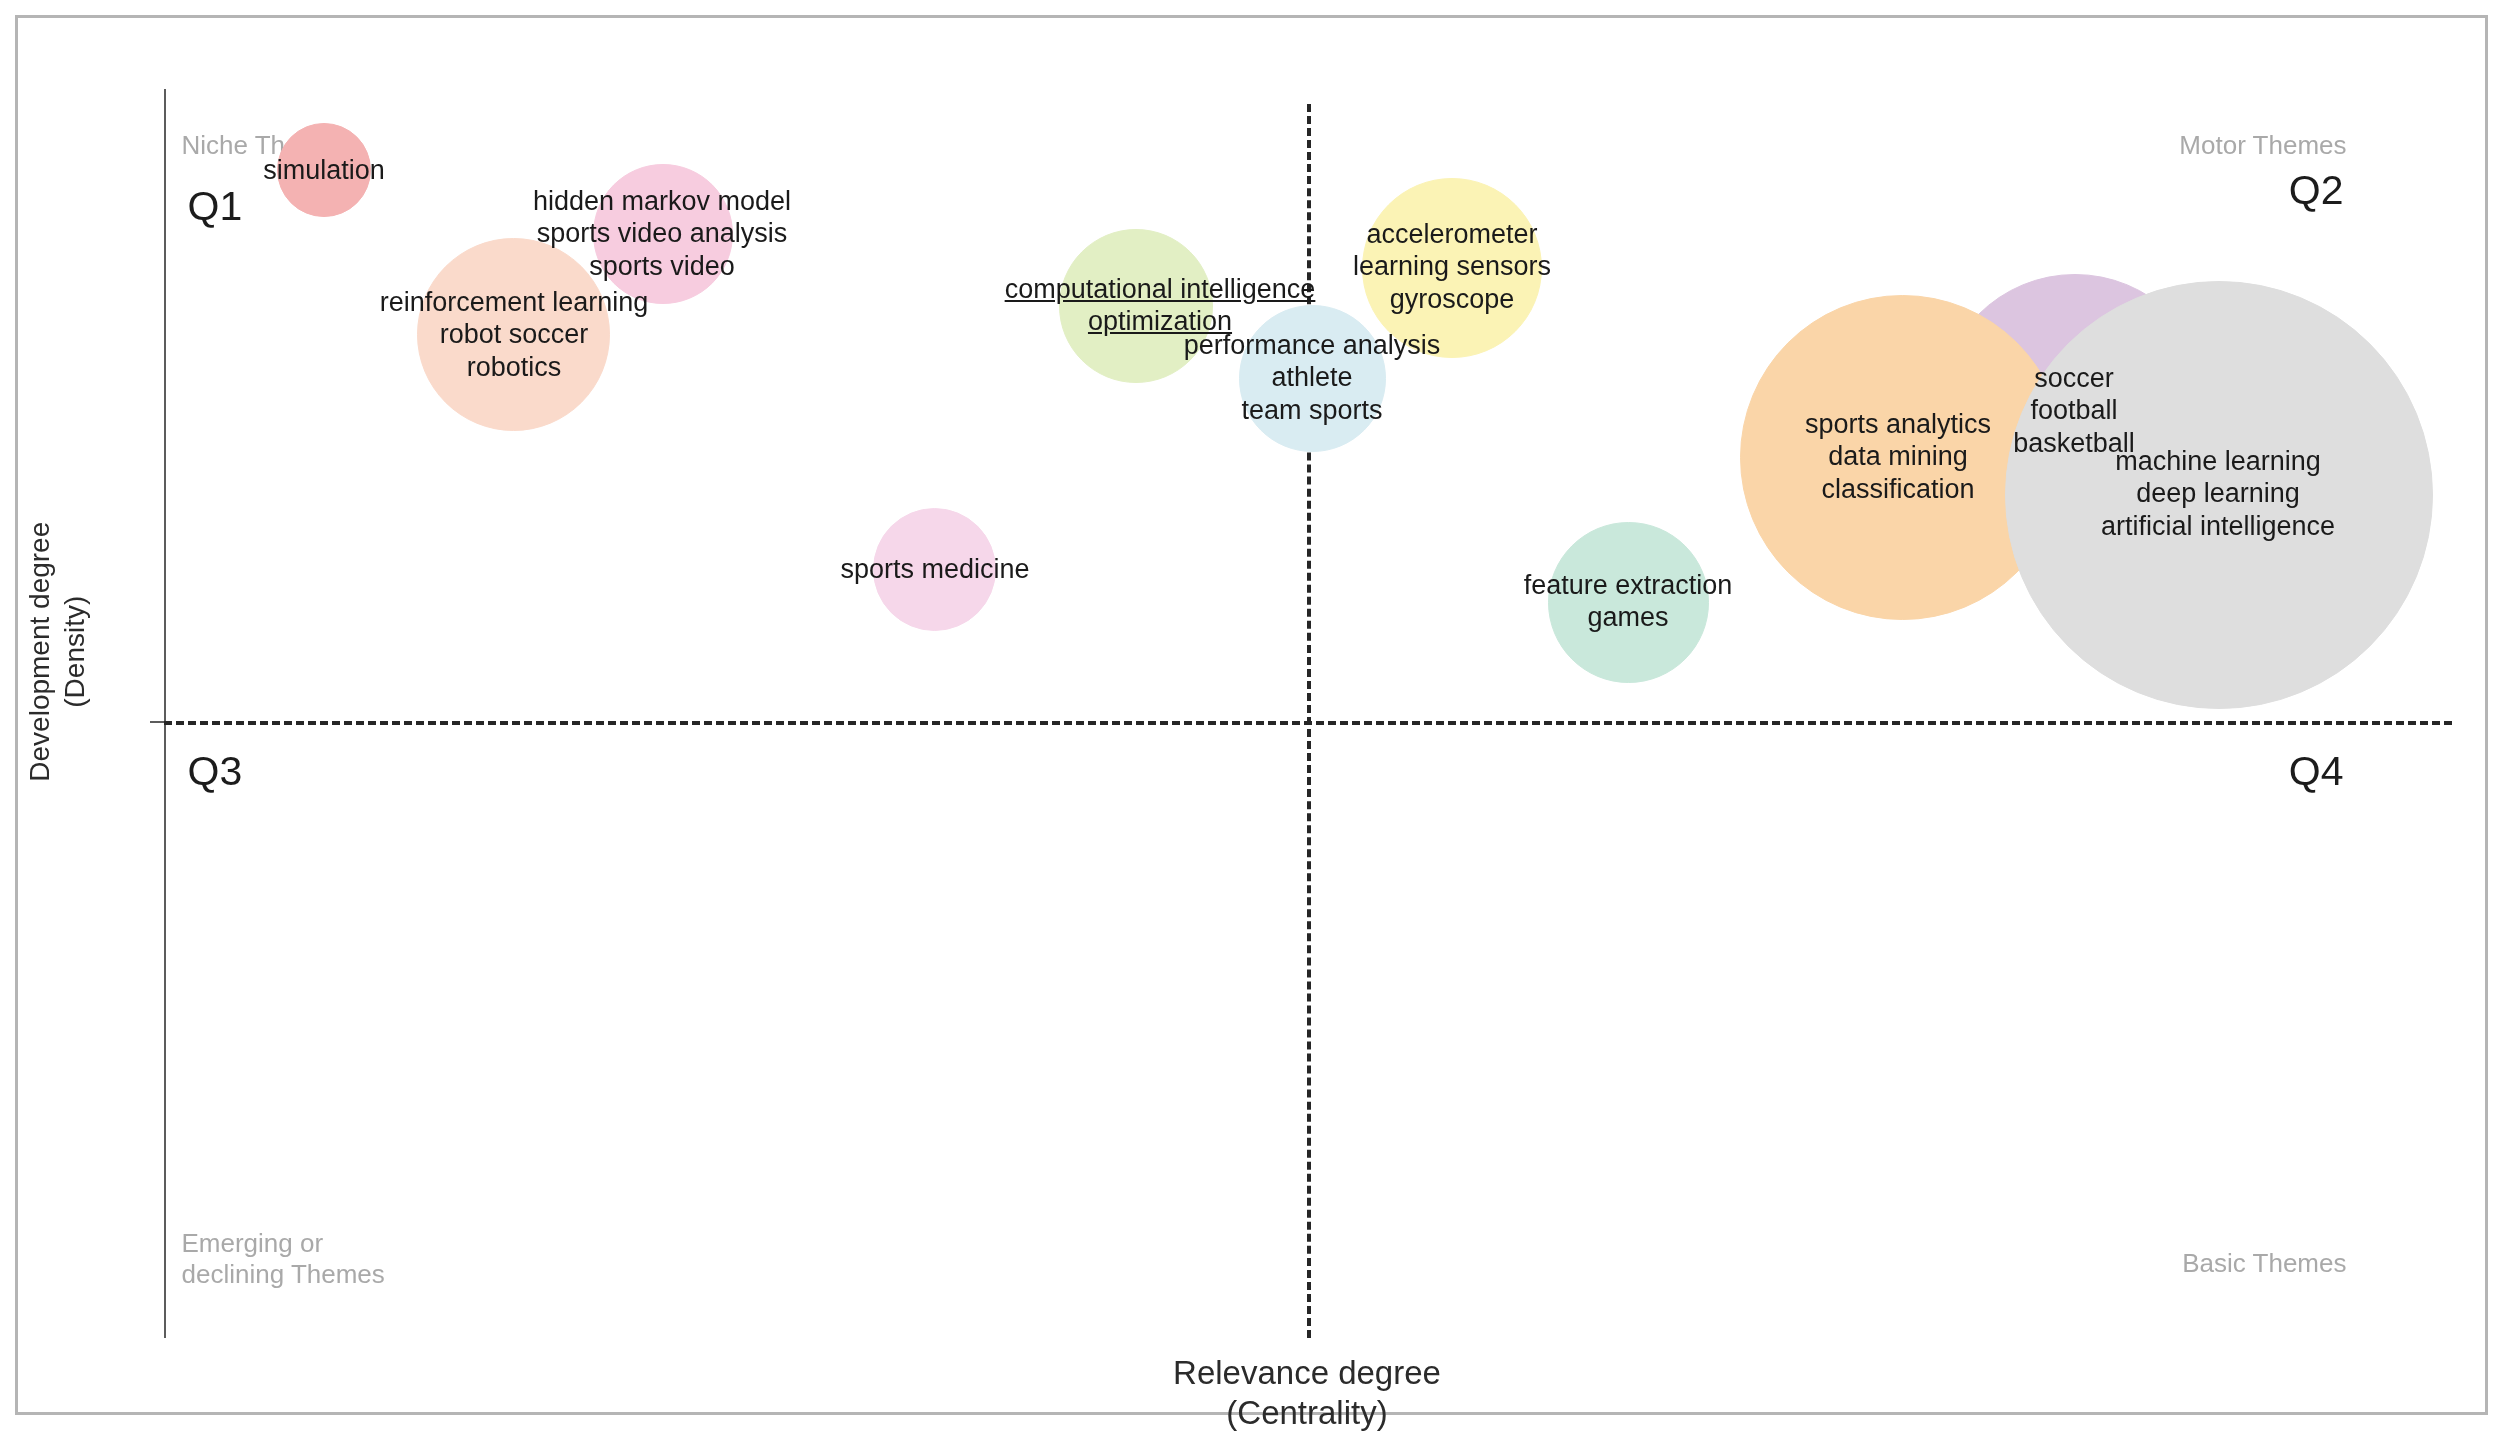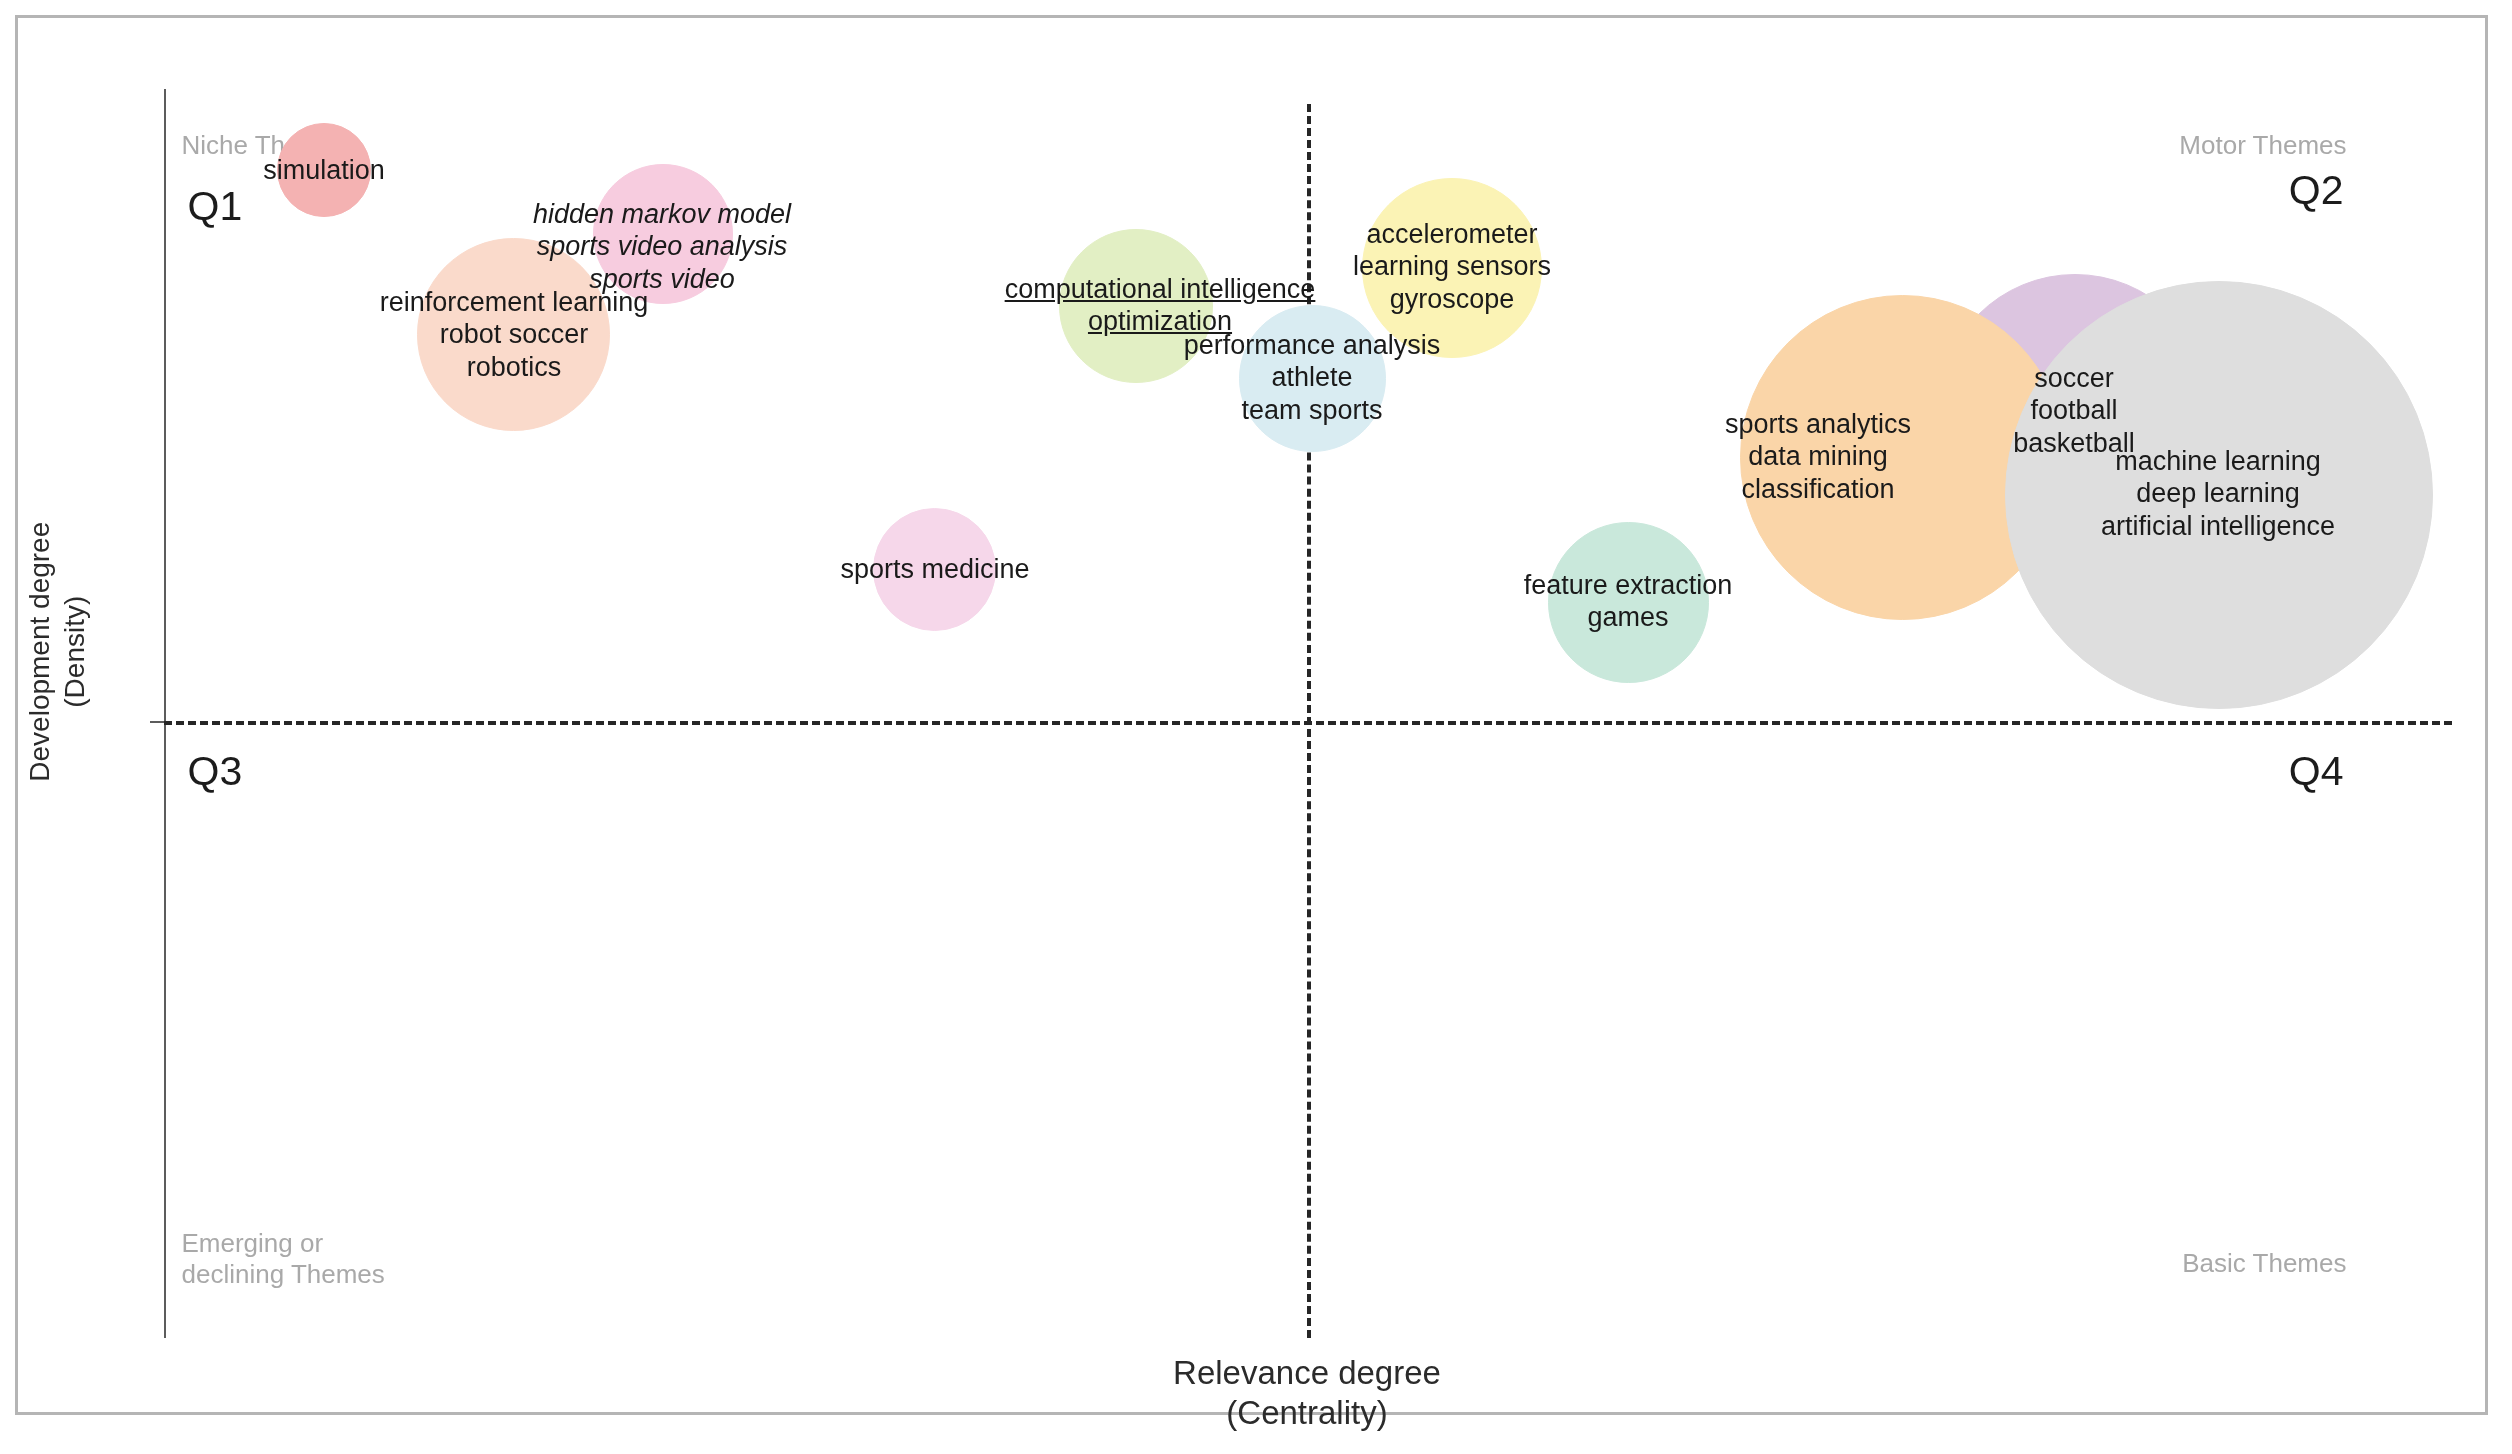--- a/index.html
+++ b/index.html
@@ -163,38 +163,38 @@
         <div class="bubble" style="left: 1344px; top: 160px; width: 180px; height: 180px; background: rgb(251, 243, 181); border: 1.3px solid rgb(251, 243, 181);"></div>
         <div class="bubble" style="left: 1221px; top: 287px; width: 147px; height: 147px; background: rgb(217, 236, 242); border: 1.3px solid rgb(217, 236, 242);"></div>
         <div class="bubble" style="left: 1920px; top: 256px; width: 274px; height: 274px; background: rgb(220, 197, 224); border: 1.3px solid rgb(220, 197, 224);"></div>
         <div class="bubble" style="left: 1722px; top: 277px; width: 325px; height: 325px; background: rgb(250, 213, 168); border: 1.3px solid rgb(250, 213, 168);"></div>
         <div class="bubble" style="left: 1987px; top: 263px; width: 428px; height: 428px; background: rgb(222, 222, 222); border: 1.3px solid rgb(222, 222, 222);"></div>
         <div class="bubble" style="left: 855px; top: 490px; width: 123px; height: 123px; background: rgb(246, 215, 234); border: 1.3px solid rgb(246, 215, 234);"></div>
         <div class="bubble" style="left: 1530px; top: 504px; width: 161px; height: 161px; background: rgb(201, 232, 219); border: 1.3px solid rgb(201, 232, 219);"></div>
       </div>
     <div id="label-layer">
         <div class="cluster-label" style="left: -154px; width: 921px; top: 136px;">simulation</div>
-        <div class="cluster-label" style="left: 184px; width: 921px; top: 180px; font-style: italic;">hidden markov model
+        <div class="cluster-label" style="left: 184px; width: 921px; top: 167px;">hidden markov model
 sports video analysis
 sports video</div>
         <div class="cluster-label" style="left: 682px; width: 921px; top: 255px; text-decoration: underline;">computational intelligence
 optimization</div>
         <div class="cluster-label" style="left: 36px; width: 921px; top: 268px;">reinforcement learning
 robot soccer
 robotics</div>
         <div class="cluster-label" style="left: 974px; width: 921px; top: 200px;">accelerometer
 learning sensors
 gyroscope</div>
         <div class="cluster-label" style="left: 834px; width: 921px; top: 311px;">performance analysis
 athlete
 team sports</div>
         <div class="cluster-label" style="left: 1596px; width: 921px; top: 344px;">soccer
 football
 basketball</div>
-        <div class="cluster-label" style="left: 1340px; width: 921px; top: 390px;">sports analytics
+        <div class="cluster-label" style="left: 1420px; width: 921px; top: 390px;">sports analytics
 data mining
 classification</div>
         <div class="cluster-label" style="left: 1740px; width: 921px; top: 427px;">machine learning
 deep learning
 artificial intelligence</div>
         <div class="cluster-label" style="left: 457px; width: 921px; top: 535px;">sports medicine</div>
         <div class="cluster-label" style="left: 1150px; width: 921px; top: 551px;">feature extraction
 games</div>
       </div>
 

